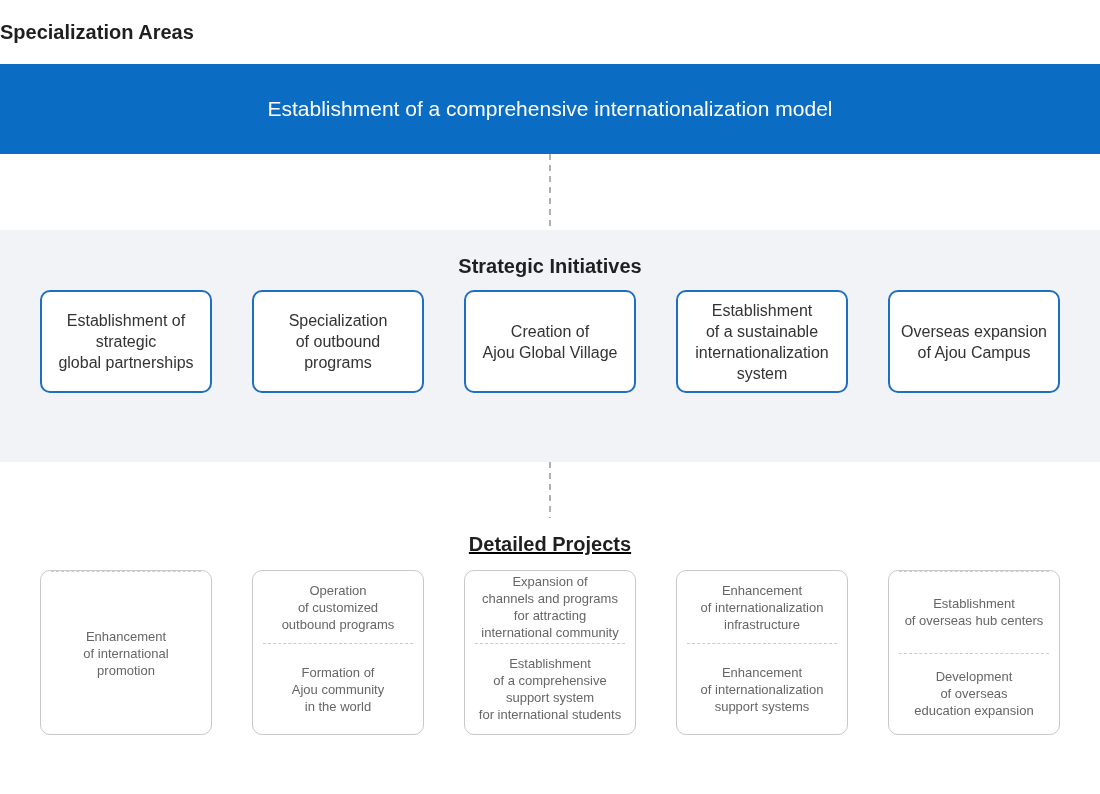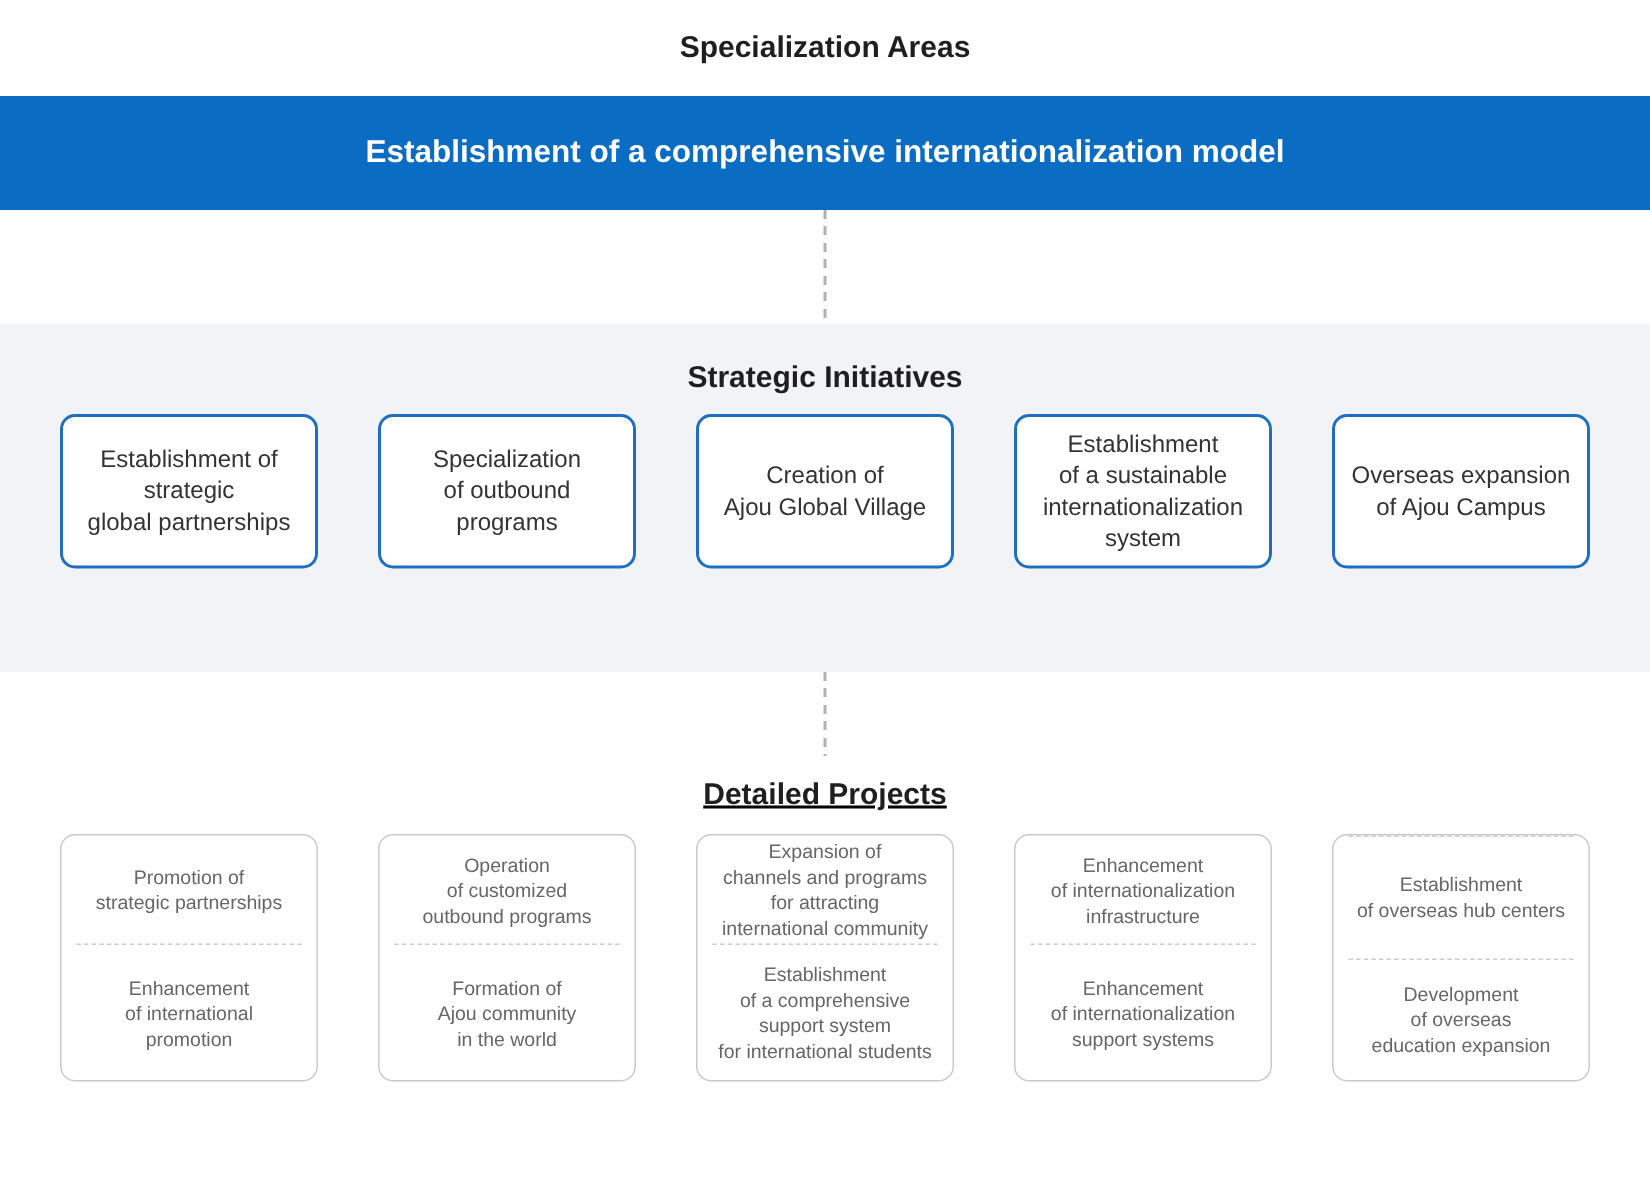--- a/index.html
+++ b/index.html
@@ -19,28 +19,28 @@
   }
   .sec-title {
     text-align:center;
     font-size:20px;
     font-weight:bold;
     color:#1f1f1f;
     letter-spacing:0;
   }
   .top-title {
     height:64px;
-    display:flex; align-items:center; justify-content:center;
+    display:flex; align-items:center; justify-content:flex-start;
   }
   .banner {
-    height:76px;
+    height:90px;
     background:var(--banner-blue);
     color:#ffffff;
     display:flex; align-items:center; justify-content:center;
-    font-size:21px; font-weight:bold;
+    font-size:21px; font-weight:normal;
     text-align:center;
   }
   .connector {
     width:2px;
     margin:0 auto;
     background-image:repeating-linear-gradient(
       to bottom,
       var(--connector-gray) 0px, var(--connector-gray) 6px,
       transparent 6px, transparent 11px);
   }
@@ -138,24 +138,20 @@
 
   <div class="connector c2"></div>
 
   <div class="detail-head">
     <div class="sec-title">Detailed Projects</div>
   </div>
 
   <div class="row">
 
     <div class="dbox first-fixed">
-      <div class="comp">
-        <span class="pre">Promotion of
-strategic partnerships</span>
-      </div>
       <div class="divider"></div>
       <div class="comp">
         <span class="pre">Enhancement
 of international
 promotion</span>
       </div>
     </div>
 
     <div class="dbox first-fixed">
       <div class="comp">

